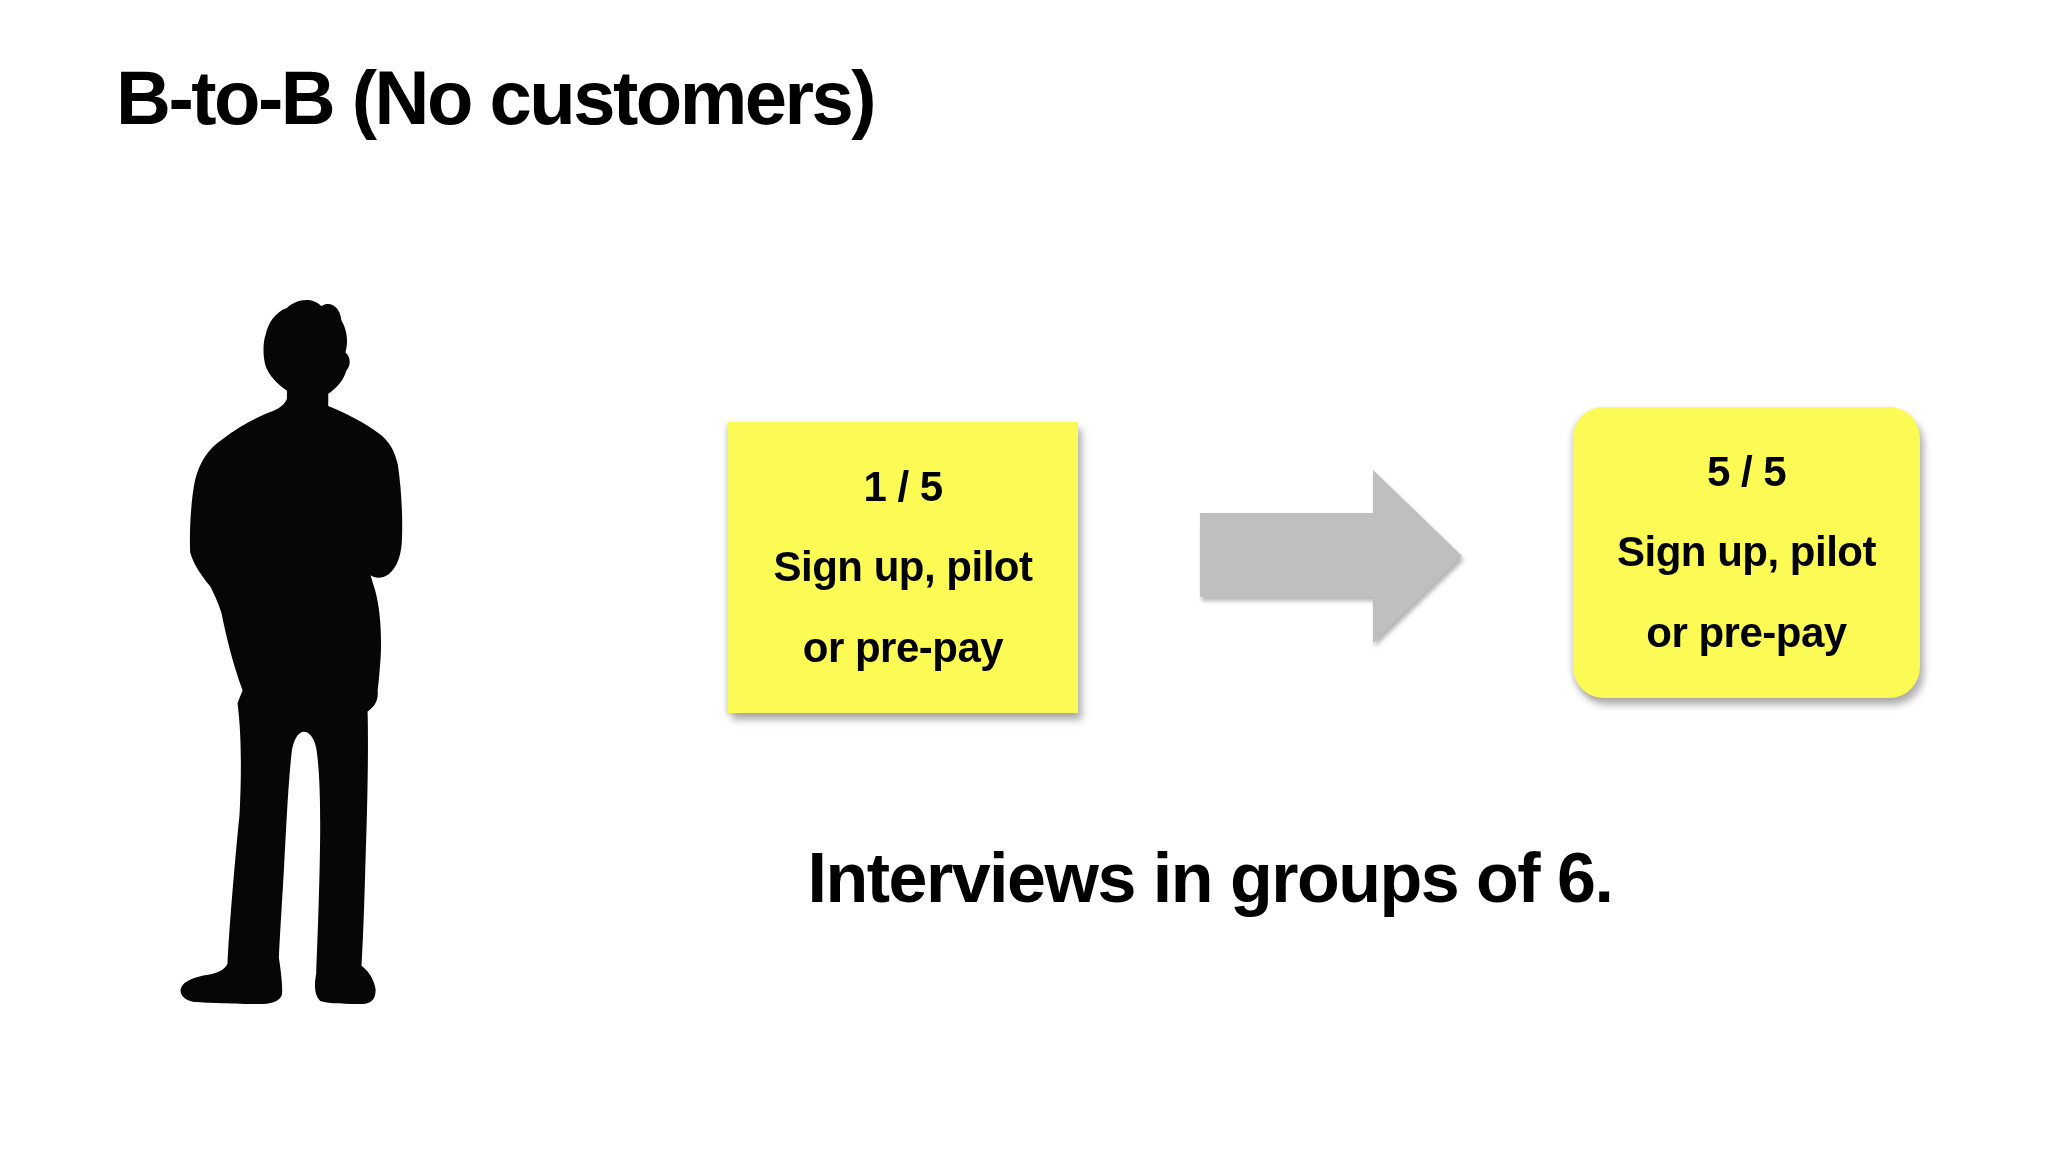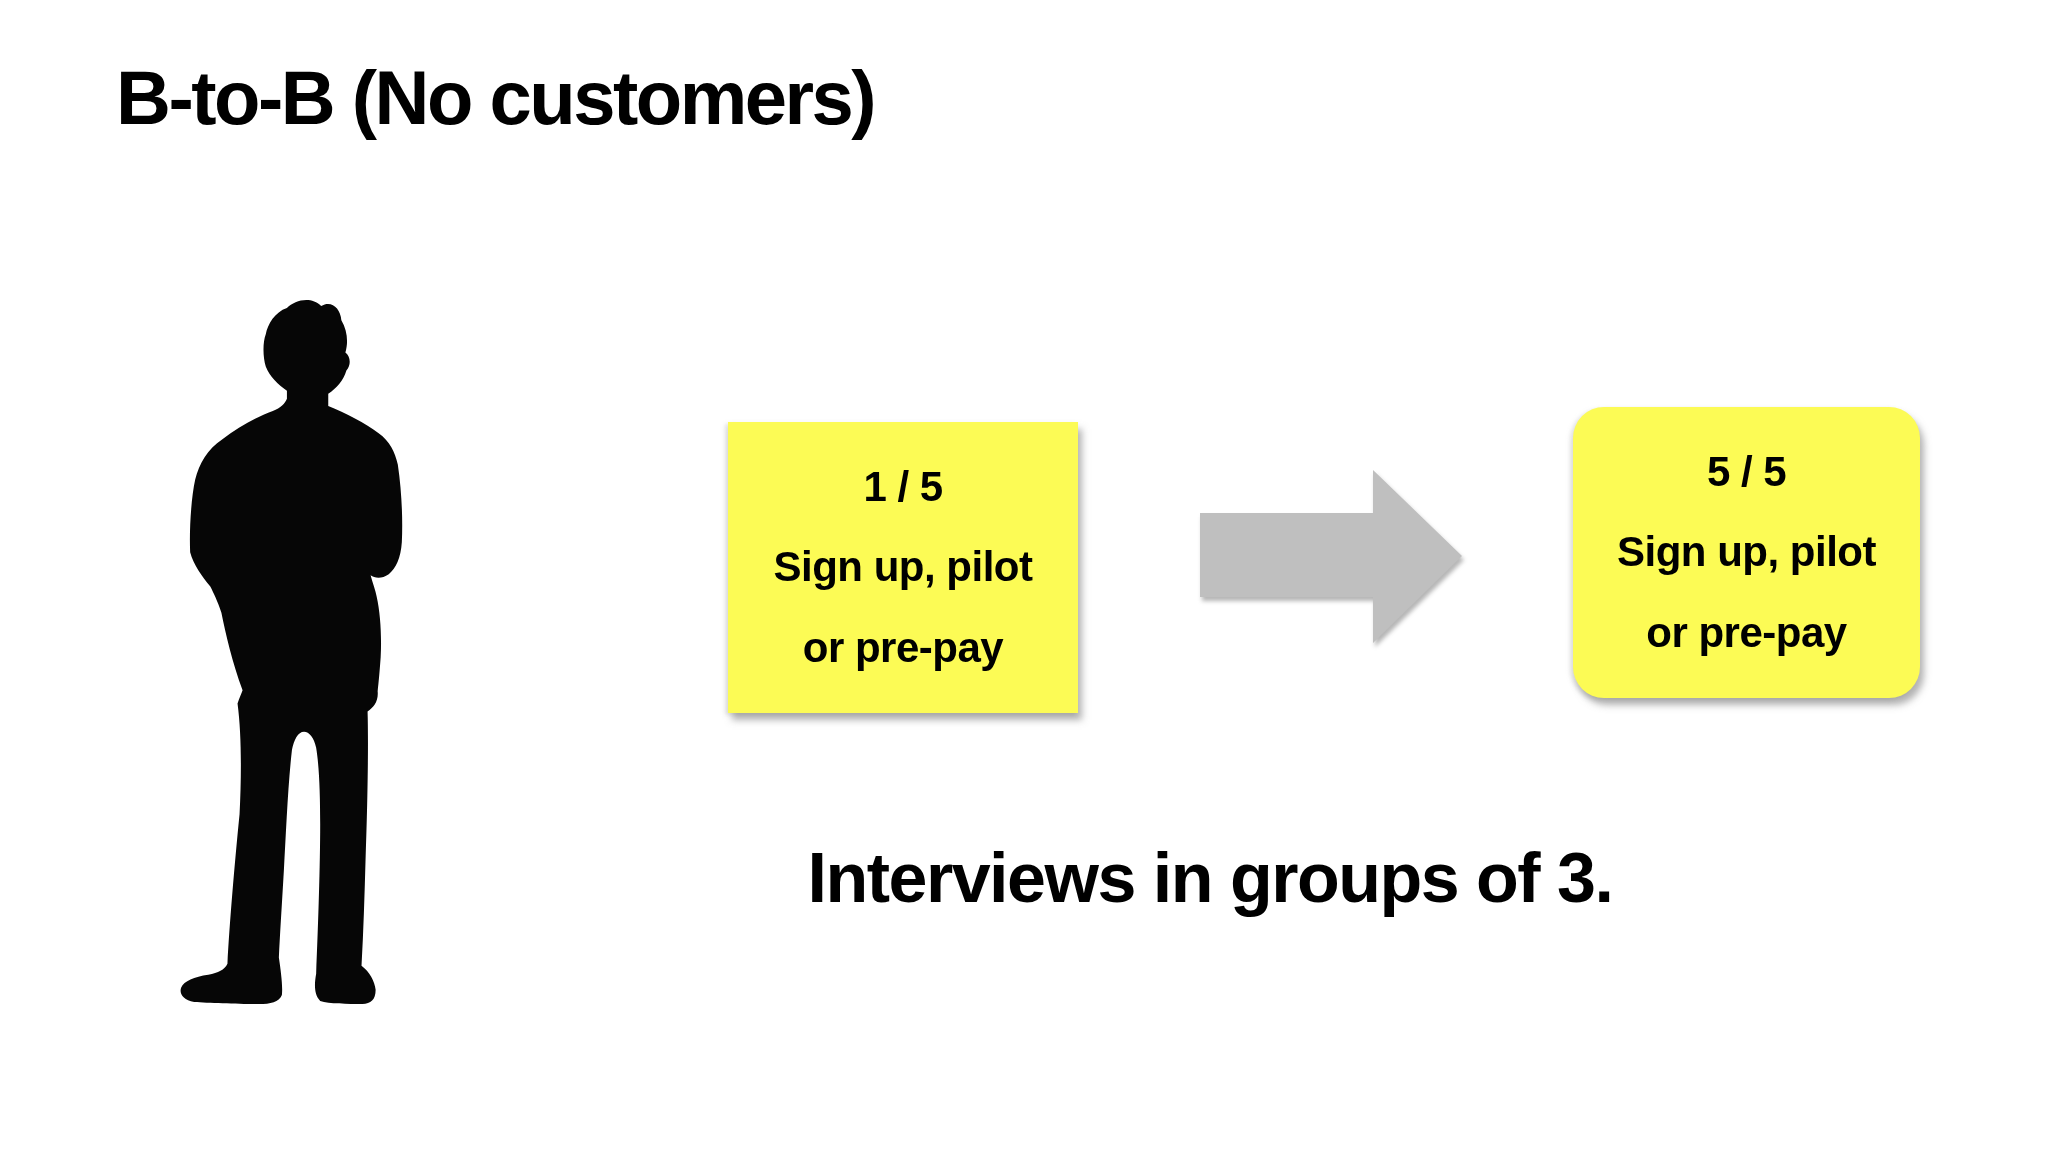--- a/index.html
+++ b/index.html
@@ -187,21 +187,21 @@
   <svg class="arrow-svg" viewBox="0 0 264 178" preserveAspectRatio="none" aria-hidden="true">
     <polygon points="0,45 173,45 173,2 262,88 173,175 173,129 0,129" fill="#BFBFBF"></polygon>
   </svg>
 
   <div class="note note-second" style="background-color: rgb(252, 251, 85); border-radius: 31px;">
     <div>5 / 5</div>
     <div>Sign up, pilot</div>
     <div>or pre-pay</div>
   </div>
 
-  <p class="caption">Interviews in groups of 3.</p>
+  <p class="caption">Interviews in groups of 6.</p>
 
   <div class="footer-rule" style="background-color: rgb(235, 235, 235);"></div>
 
   <div class="logo">
     <span class="logo-brand">groups</span>
     <span class="logo-idot" style="background-color: rgb(181, 23, 59);"></span>
     <div class="logo-tagline">STARTUP ACCELERATION</div>
   </div>
 
 </div>

